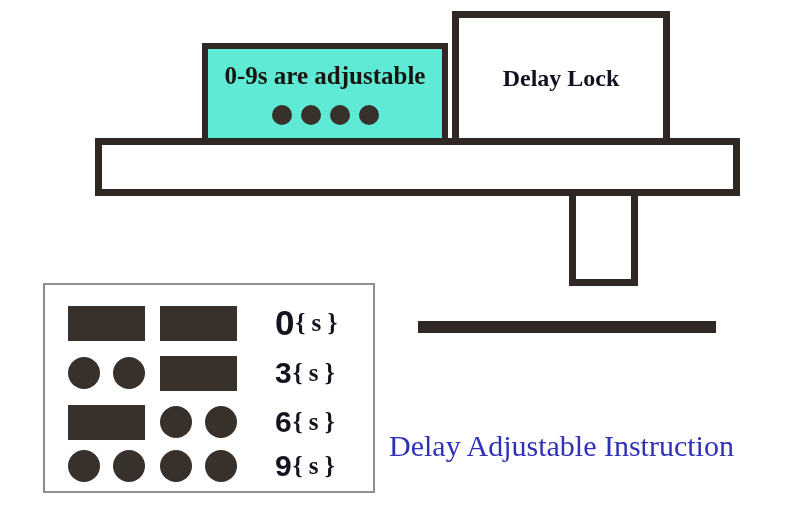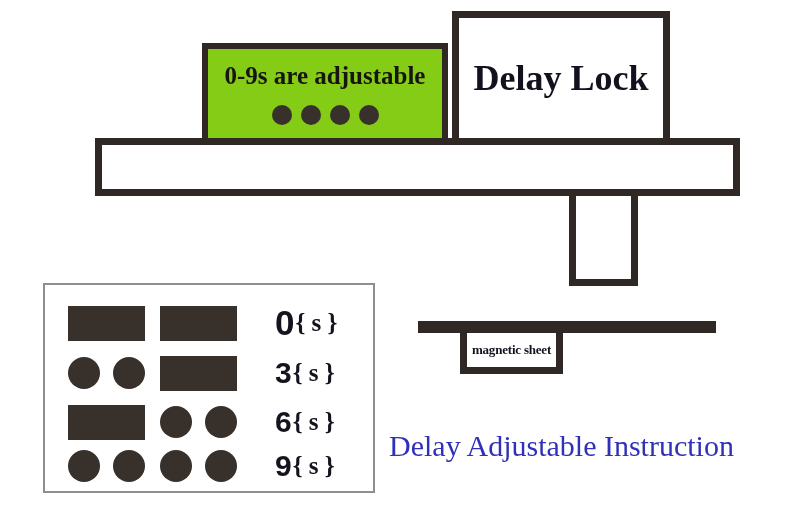--- a/index.html
+++ b/index.html
@@ -13,37 +13,37 @@
     position:relative;width:800px;height:530px;background:#ffffff;
     font-family:"Liberation Serif",serif;overflow:hidden;
   }
   
   .main-bar{
     position:absolute;left:95px;top:138px;width:645px;height:58px;
     border:7px solid var(--ink);background:#fff;box-sizing:border-box;z-index:3;
   }
   .adj-box{
     position:absolute;left:202px;top:43px;width:246px;height:131px;
-    border:6px solid var(--ink);background:#84cc16;box-sizing:border-box;z-index:2;
+    border:6px solid var(--ink);background:#5eead4;box-sizing:border-box;z-index:2;
     text-align:center;
   }
   .adj-text{
     margin-top:12px;font-weight:bold;font-size:25px;line-height:30px;color:#181410;
     letter-spacing:0px;white-space:nowrap;
   }
   .adj-dots{
     margin-top:14px;display:flex;justify-content:center;gap:9px;
   }
   .adj-dot{width:20px;height:20px;border-radius:50%;background:var(--fill);}
   .lock-box{
     position:absolute;left:452px;top:11px;width:218px;height:134px;
     border:7px solid var(--ink);background:#fff;box-sizing:border-box;z-index:2;
     display:flex;align-items:center;justify-content:center;
   }
-  .lock-text{font-weight:bold;font-size:36px;color:#14111e;white-space:nowrap;}
+  .lock-text{font-weight:bold;font-size:24px;color:#14111e;white-space:nowrap;}
   .hang-box{
     position:absolute;left:569px;top:189px;width:69px;height:97px;
     border:7px solid var(--ink);background:#fff;box-sizing:border-box;z-index:2;
   }
   
   .sheet-bar{
     position:absolute;left:418px;top:321px;width:298px;height:12px;
     background:var(--ink);z-index:3;
   }
   .sheet-box{
@@ -90,23 +90,20 @@
       </div>
   </div>
 
   <div class="lock-box">
     <span class="lock-text">Delay Lock</span>
   </div>
 
   <div class="hang-box"></div>
 
   <div class="sheet-bar"></div>
-  <div class="sheet-box">
-    <span class="sheet-text">magnetic sheet</span>
-  </div>
 
   <div class="panel" id="panel">
       <div class="prow r0">
         <div class="slot s0">
           <div class="shape-bar"></div>
         </div>
         <div class="slot s1">
           <div class="shape-bar"></div>
         </div>
         <div class="plabel">

